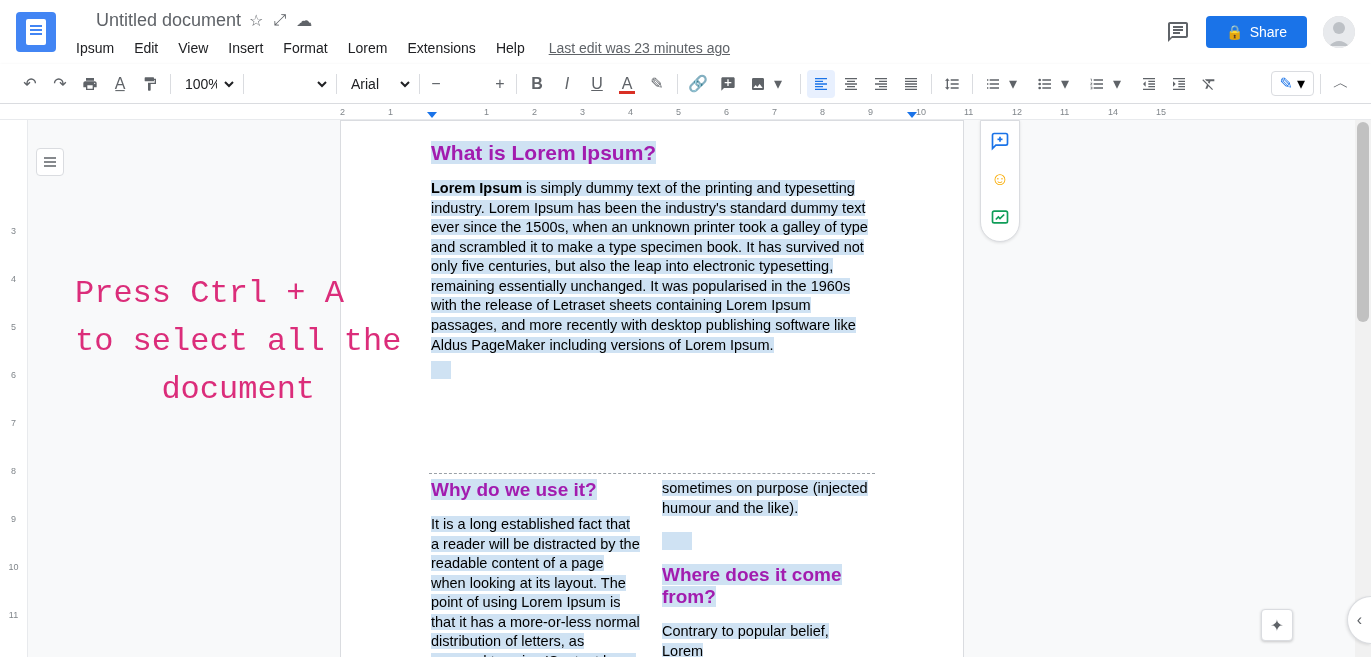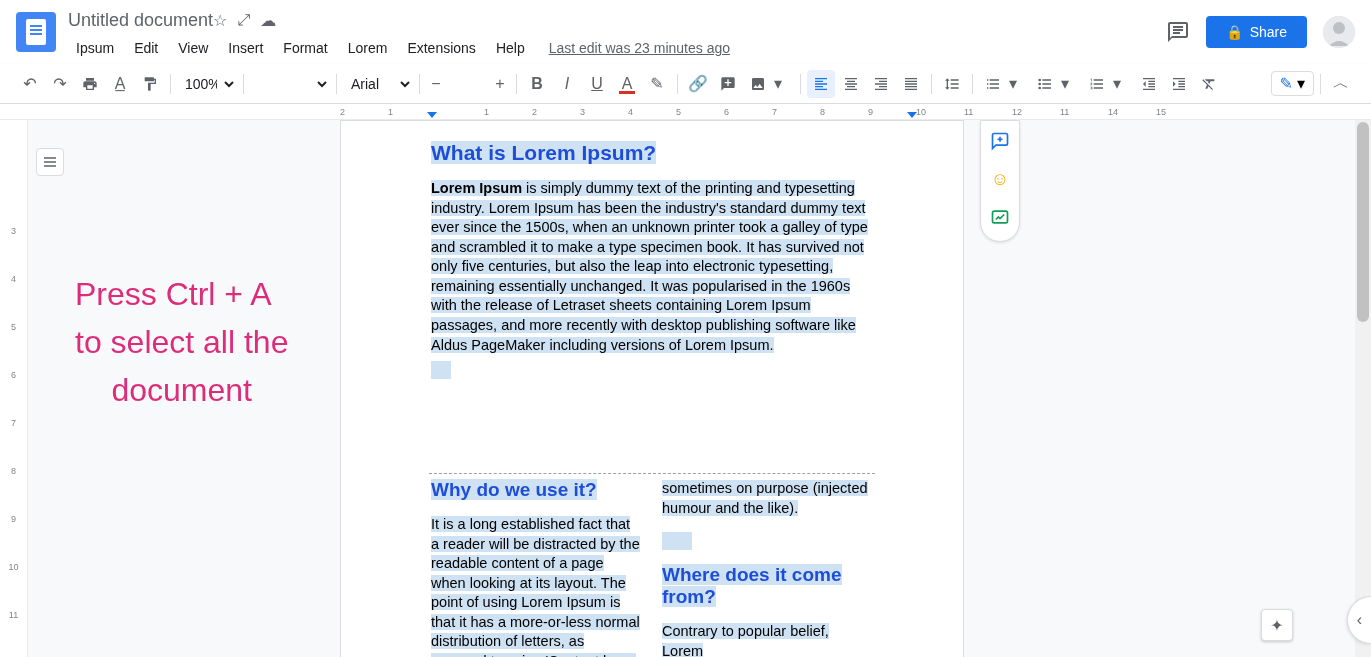--- a/index.html
+++ b/index.html
@@ -4,21 +4,21 @@
 <style>
 * { margin: 0; padding: 0; box-sizing: border-box; }
 body { font-family: Arial, sans-serif; background: #fff; overflow: hidden; width: 1371px; height: 657px; position: relative; }
 
 
 .header { height: 64px; display: flex; align-items: flex-start; padding: 8px 16px 0 16px; border-bottom: none; }
 .logo { width: 40px; height: 40px; background: #4285f4; border-radius: 4px; margin-right: 12px; display: flex; align-items: center; justify-content: center; margin-top: 4px; }
 .logo-inner { width: 20px; height: 26px; background: #fff; border-radius: 2px; position: relative; }
 .logo-inner::after { content: ''; position: absolute; top: 6px; left: 4px; right: 4px; height: 2px; background: #4285f4; box-shadow: 0 4px 0 #4285f4, 0 8px 0 #4285f4; }
 .title-area { flex: 1; }
-.title-row { display: flex; align-items: center; height: 24px; }
+.title-row { display: flex; align-items: center; gap: 8px; height: 24px; margin-left: 28px; }
 .doc-title { font-size: 18px; color: #5f6368; }
 .title-icons { display: flex; gap: 10px; color: #5f6368; }
 .title-icons span { cursor: pointer; }
 .menu-row { display: flex; align-items: center; gap: 4px; margin-top: 4px; }
 .menu-item { padding: 4px 8px; font-size: 14px; color: #202124; cursor: pointer; border-radius: 4px; }
 .last-edit { color: #5f6368; text-decoration: underline; margin-left: 12px; font-size: 14px; cursor: pointer; }
 .header-right { display: flex; align-items: center; gap: 16px; margin-top: 8px; }
 .comment-icon { width: 24px; height: 24px; color: #5f6368; cursor: pointer; }
 .share-btn { background: #1a73e8; color: #fff; border: none; padding: 8px 20px; border-radius: 4px; font-size: 14px; font-weight: 500; cursor: pointer; display: flex; align-items: center; gap: 6px; }
 .avatar { width: 32px; height: 32px; border-radius: 50%; background: #ddd; overflow: hidden; cursor: pointer; }
@@ -54,39 +54,39 @@
 .doc-area { position: absolute; top: 120px; left: 0; right: 0; bottom: 0; background: #f8f9fa; overflow: auto; }
 .left-ruler { position: absolute; left: 0; top: 0; width: 28px; height: 100%; background: #fff; border-right: 1px solid #e8eaed; }
 .left-ruler-ticks { position: absolute; top: 10px; left: 0; width: 100%; font-size: 9px; color: #80868b; }
 .left-ruler-ticks div { height: 48px; text-align: center; }
 .outline-btn { position: absolute; left: 36px; top: 28px; width: 28px; height: 28px; border: 1px solid #dadce0; border-radius: 4px; background: #fff; display: flex; align-items: center; justify-content: center; cursor: pointer; color: #5f6368; }
 
 .page { position: absolute; left: 340px; top: 0; width: 624px; background: #fff; min-height: 700px; border: 1px solid #dadce0; }
 .page-content { padding: 20px 90px 20px 90px; position: relative; }
 
 .sel { background: #cfe2f3; }
-.h1 { font-size: 21px; font-weight: bold; color: #1d4ed8; margin-bottom: 14px; }
+.h1 { font-size: 21px; font-weight: bold; color: #a21caf; margin-bottom: 14px; }
 .p { font-size: 14.5px; color: #000; line-height: 1.35; }
 .bold { font-weight: bold; }
 .two-col { display: flex; gap: 20px; margin-top: 100px; position: relative; }
 .two-col::before { content: ''; position: absolute; top: -6px; left: -2px; right: -2px; border-top: 1px dashed #9aa0a6; }
 .col { flex: 1; }
 .col .h1 { font-size: 19px; }
 .empty-sel { height: 18px; width: 20px; background: #cfe2f3; margin-top: 6px; }
 .empty-sel2 { height: 18px; width: 30px; background: #cfe2f3; margin-top: 14px; margin-bottom: 14px; }
 
 
 .float-tools { position: absolute; left: 980px; top: 0; width: 40px; background: #fff; border: 1px solid #dadce0; border-radius: 0 0 20px 20px; display: flex; flex-direction: column; align-items: center; padding: 8px 0 12px 0; gap: 14px; box-shadow: 0 1px 3px rgba(0,0,0,0.1); }
 .float-tools .ft-btn { width: 24px; height: 24px; cursor: pointer; color: #5f6368; display: flex; align-items: center; justify-content: center; }
 .float-tools .ft-btn.emoji { color: #f9ab00; font-size: 18px; }
 .float-tools .ft-btn.suggest { color: #0f9d58; }
 .float-tools .ft-btn.add-comment { color: #1a73e8; }
 
 
-.annotation { position: absolute; left: 75px; top: 150px; font-family: Liberation Sans, sans-serif; font-size: 32px; color: #db2d7a; line-height: 1.5; }
+.annotation { position: absolute; left: 75px; top: 150px; font-family: Liberation Mono, monospace; font-size: 32px; color: #db2d7a; line-height: 1.5; }
 
 
 .explore-btn { position: absolute; right: 78px; bottom: 16px; width: 32px; height: 32px; background: #fff; border: 1px solid #dadce0; border-radius: 4px; box-shadow: 0 1px 3px rgba(0,0,0,0.2); display: flex; align-items: center; justify-content: center; cursor: pointer; color: #5f6368; }
 .side-tab { position: absolute; right: 0; top: 476px; width: 24px; height: 48px; background: #fff; border: 1px solid #dadce0; border-right: none; border-radius: 24px 0 0 24px; display: flex; align-items: center; justify-content: center; cursor: pointer; color: #5f6368; box-shadow: -1px 1px 3px rgba(0,0,0,0.1); }
 
 .scrollbar-v { position: absolute; right: 0; top: 0; width: 16px; height: 100%; background: #f1f1f1; }
 .scrollbar-thumb { position: absolute; right: 2px; top: 2px; width: 12px; height: 200px; background: #c1c1c1; border-radius: 6px; }
 </style>
 </head>
 <body>

